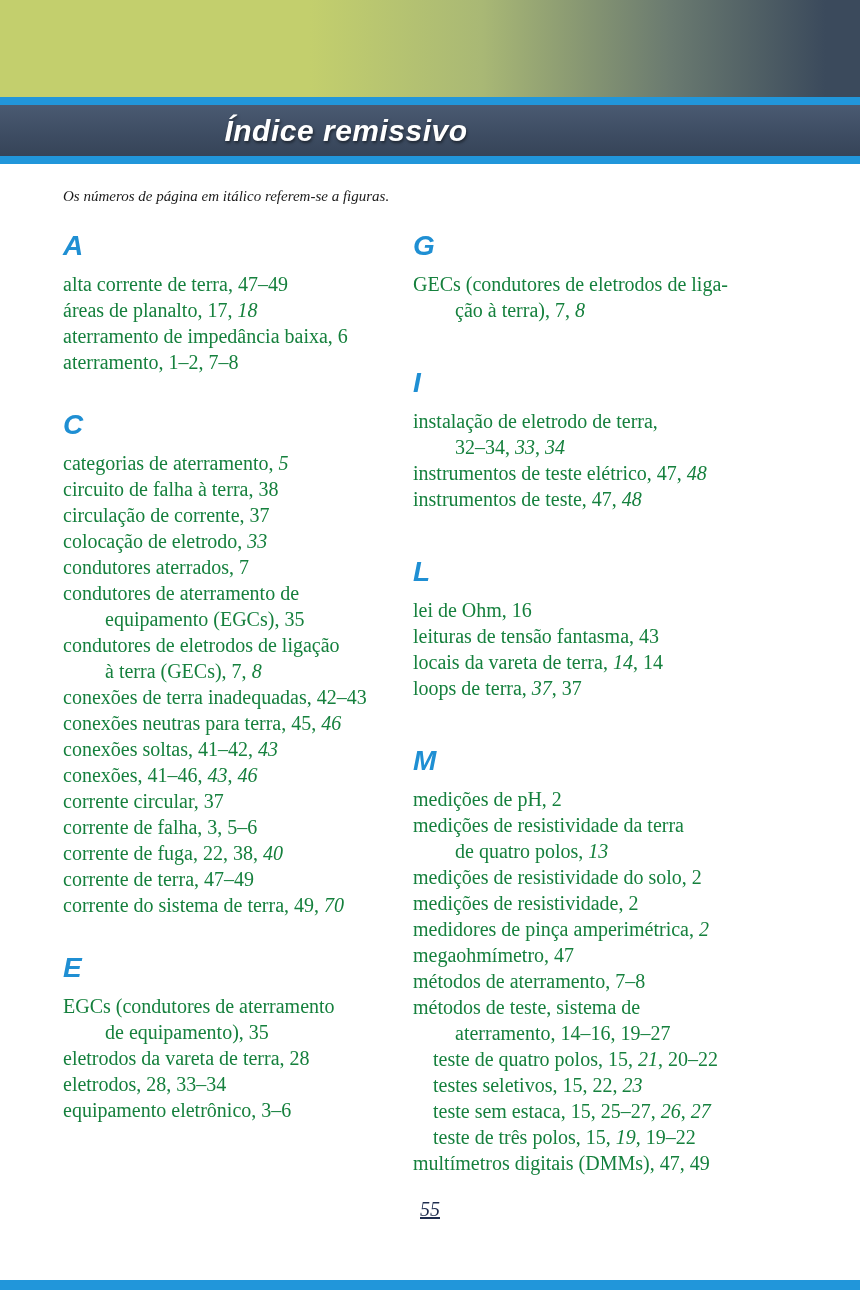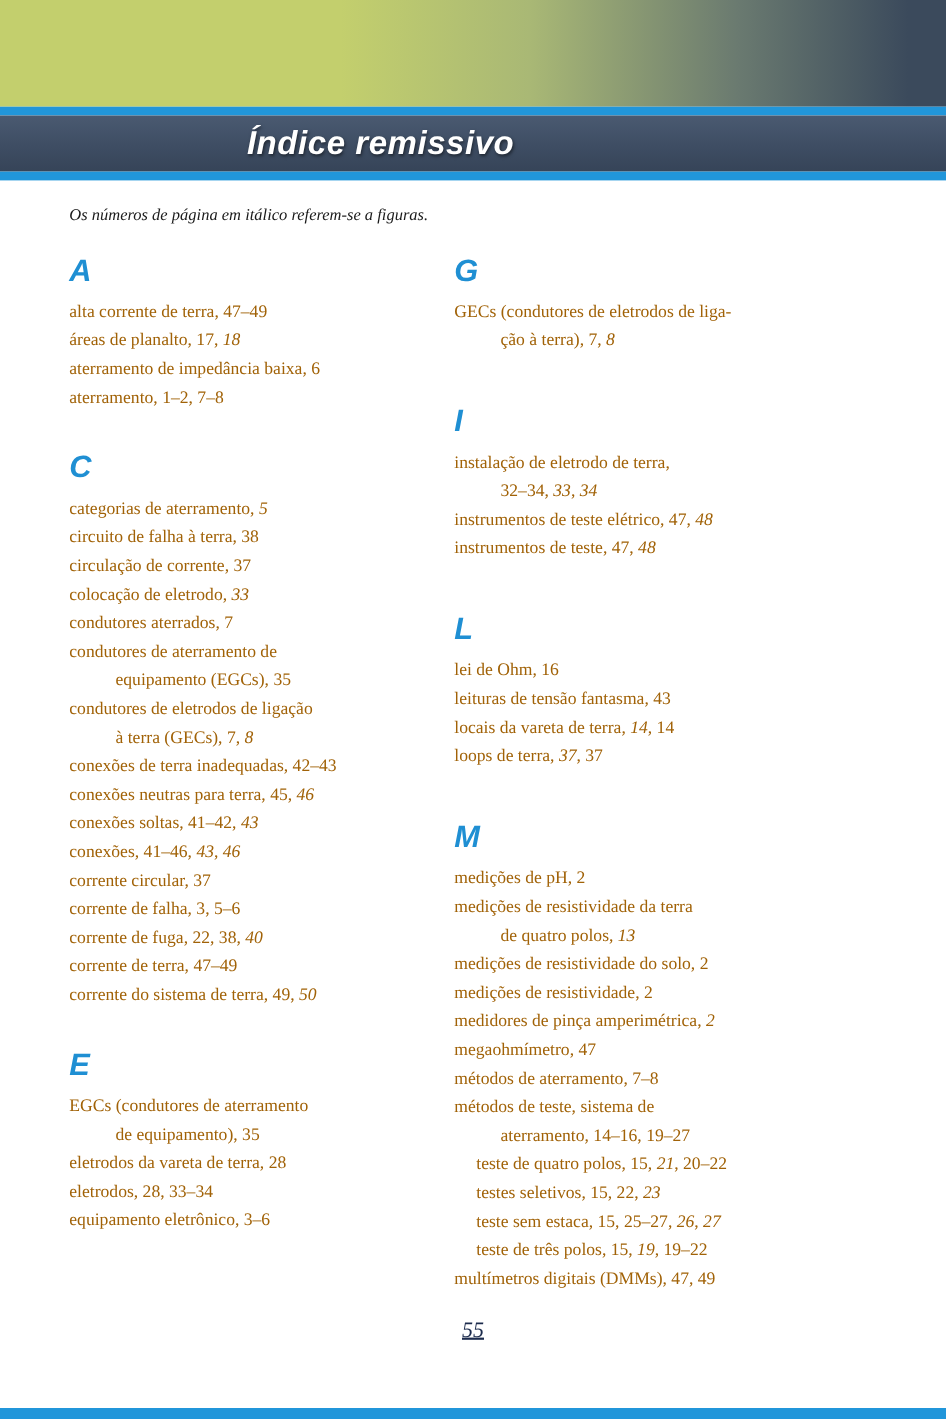--- a/index.html
+++ b/index.html
@@ -39,21 +39,21 @@
   .section:first-child{margin-top:0;}
   .col-right .section{margin-top:46px;}
   .col-right .section:first-child{margin-top:0;}
   .letter{
     font-family:"Liberation Sans",sans-serif;
     font-weight:bold;font-style:italic;font-size:28px;line-height:1;
     color:var(--heading-blue,#1f8fd3);
     margin-bottom:11px;
   }
   .line{
-    font-size:16px;line-height:26px;color:#a16207;white-space:nowrap;
+    font-size:20px;line-height:26px;color:#15803d;white-space:nowrap;
   }
   .ind-1{padding-left:20px;}
   .ind-2{padding-left:42px;}
   .line em{font-style:italic;}
   
   .pagenum{
     position:absolute;left:0;right:0;top:1198px;text-align:center;
     font-style:italic;font-size:20px;color:var(--pagenum-color,#1c2b4d);text-decoration:underline;
   }
   .footer-bar{
@@ -95,21 +95,21 @@
             <div class="line ind-0"><span>condutores de eletrodos de ligação</span></div>
             <div class="line ind-2"><span>à terra (GECs), 7, </span><em>8</em></div>
             <div class="line ind-0"><span>conexões de terra inadequadas, 42–43</span></div>
             <div class="line ind-0"><span>conexões neutras para terra, 45, </span><em>46</em></div>
             <div class="line ind-0"><span>conexões soltas, 41–42, </span><em>43</em></div>
             <div class="line ind-0"><span>conexões, 41–46, </span><em>43</em><span>, </span><em>46</em></div>
             <div class="line ind-0"><span>corrente circular, 37</span></div>
             <div class="line ind-0"><span>corrente de falha, 3, 5–6</span></div>
             <div class="line ind-0"><span>corrente de fuga, 22, 38, </span><em>40</em></div>
             <div class="line ind-0"><span>corrente de terra, 47–49</span></div>
-            <div class="line ind-0"><span>corrente do sistema de terra, 49, </span><em>50</em></div>
+            <div class="line ind-0"><span>corrente do sistema de terra, 49, </span><em>70</em></div>
           </section>
           <section class="section">
             <div class="letter">E</div>
             <div class="line ind-0"><span>EGCs (condutores de aterramento</span></div>
             <div class="line ind-2"><span>de equipamento), 35</span></div>
             <div class="line ind-0"><span>eletrodos da vareta de terra, 28</span></div>
             <div class="line ind-0"><span>eletrodos, 28, 33–34</span></div>
             <div class="line ind-0"><span>equipamento eletrônico, 3–6</span></div>
           </section>
         </div>

